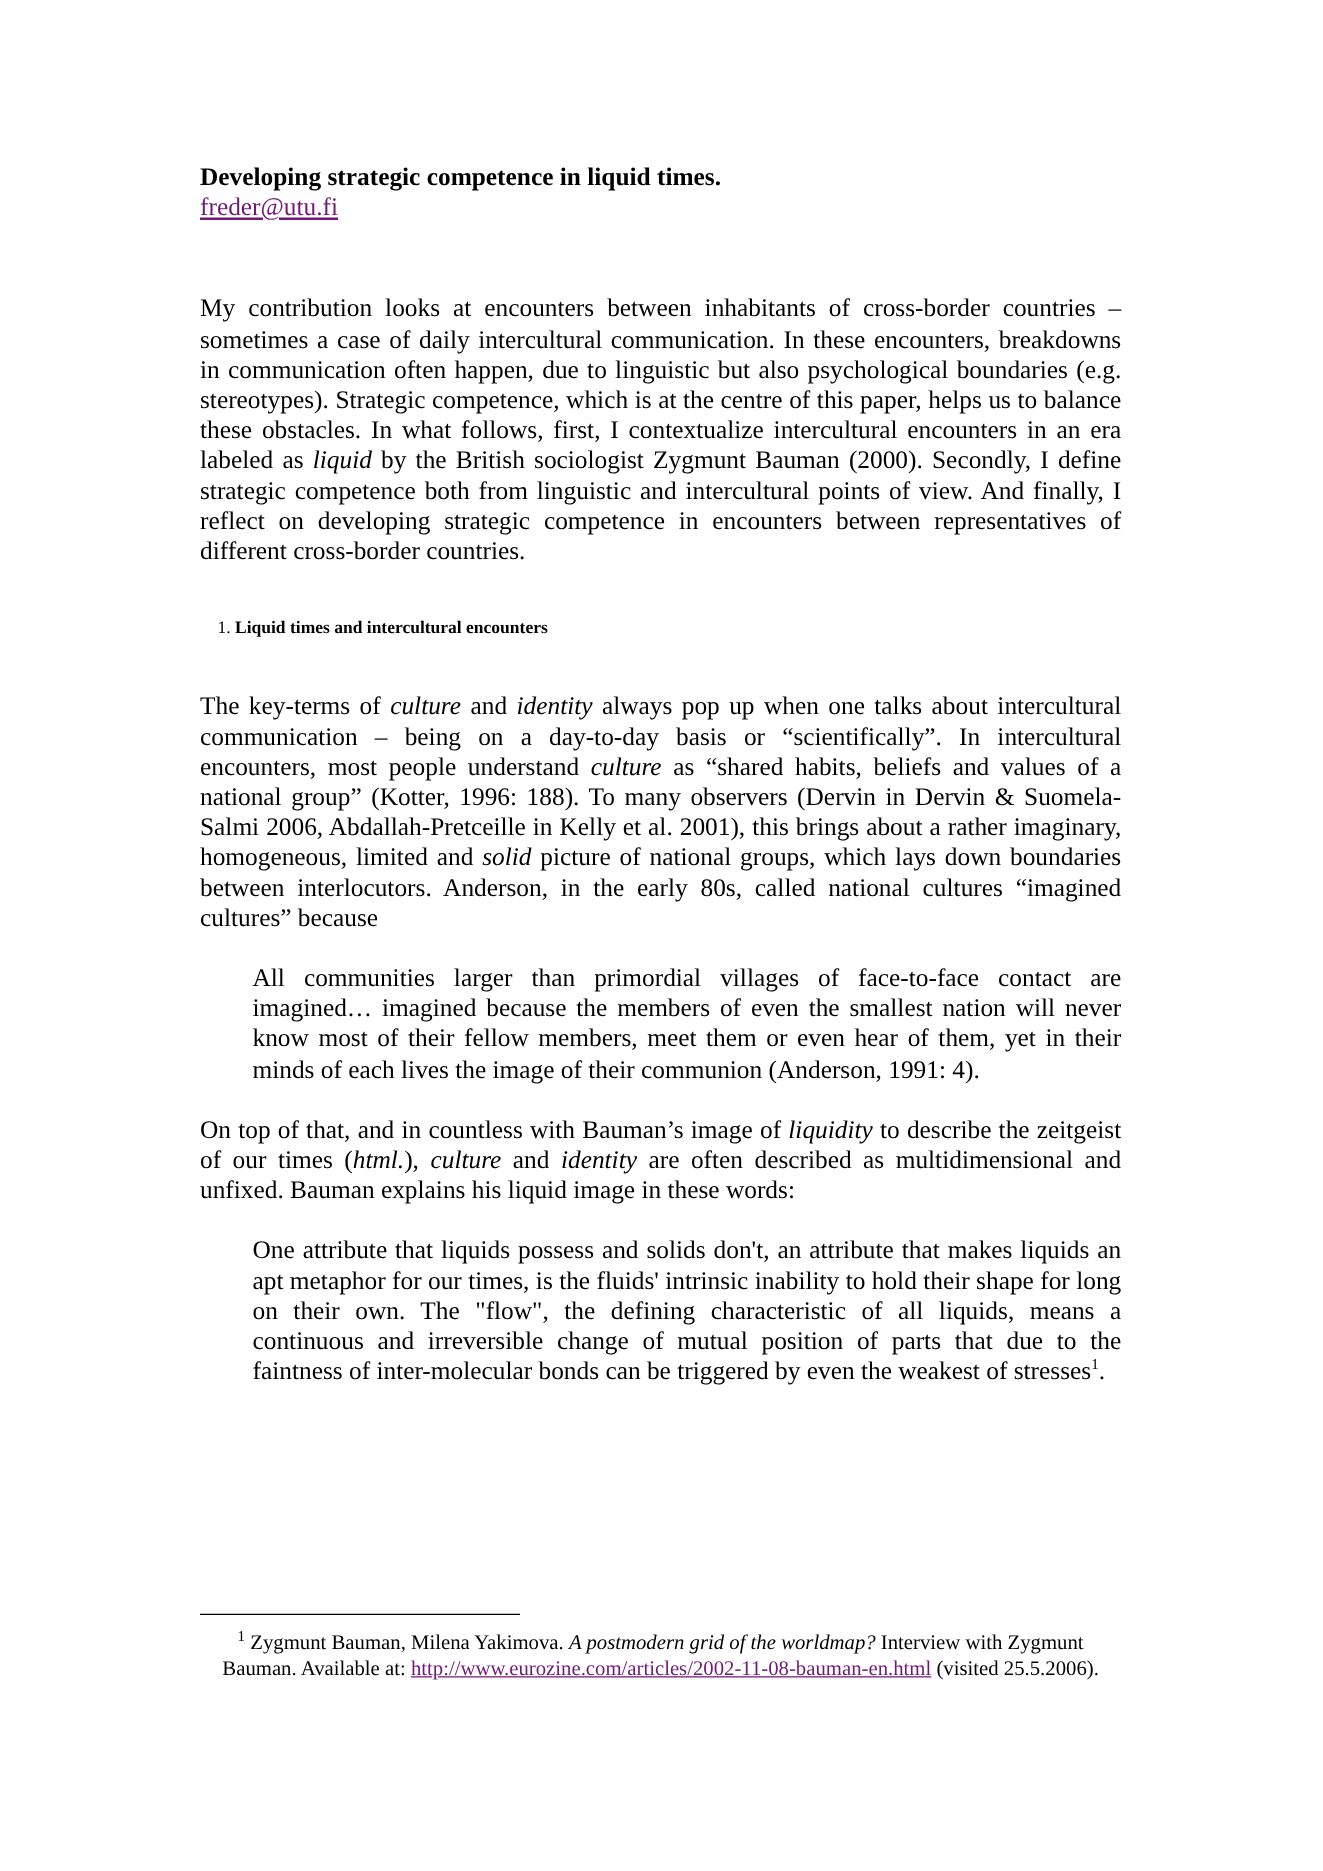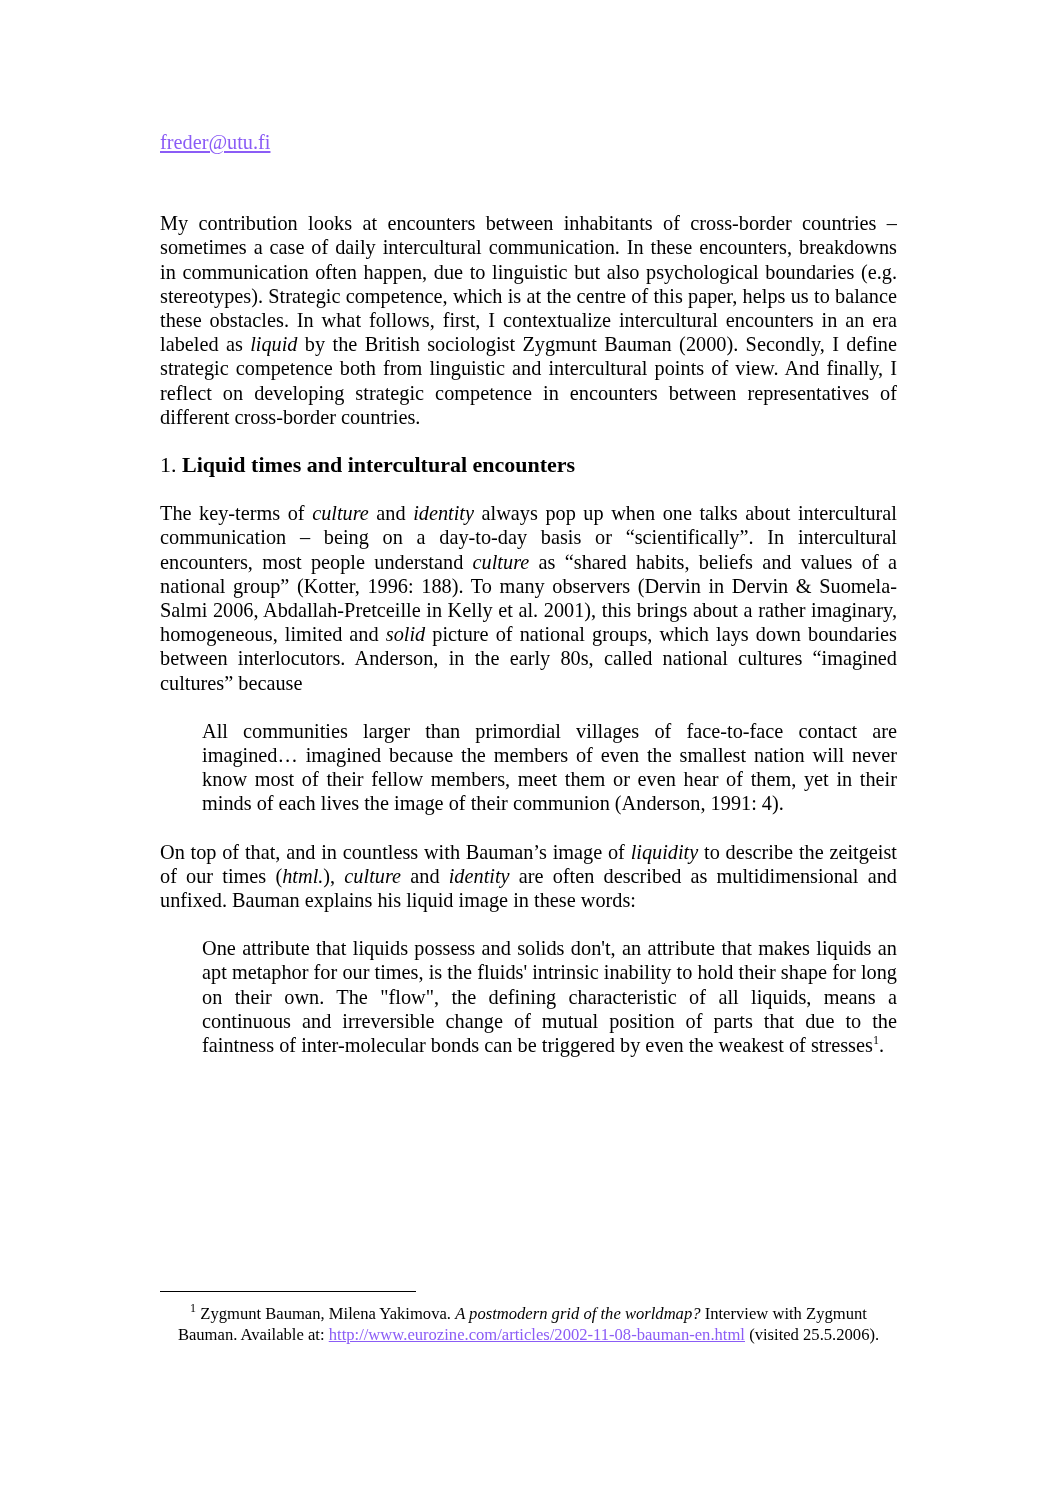--- a/index.html
+++ b/index.html
@@ -1,35 +1,36 @@
 <!DOCTYPE html>
 <html><head>
 <meta charset="utf-8">
 <style>
   html, body { margin: 0; padding: 0; background: #ffffff; }
   body { width: 1058px; height: 1497px; position: relative; overflow: hidden;
          font-family: "Liberation Serif", "DejaVu Serif", serif; color: #000; }
   .page { position: absolute; left: 160px; top: 130px; width: 737px; font-size: 20.3px; line-height: 24.2px; }
   .title { font-weight: bold; margin: 0; }
   .author { margin: 0; }
-  a.link { color: #8b5cf6; text-decoration: underline; }
+  a.link { color: #701a75; text-decoration: underline; }
   p.body { margin: 0; text-align: justify; }
   .gap-abstract { height: 57px; }
   .gap { height: 24px; }
-  h2.section { font-size: 22px; margin: 0; font-weight: normal; }
+  h2.section { font-size: 14px; margin: 14px; font-weight: normal; }
   h2.section b { font-weight: bold; }
   blockquote { margin: 0 0 0 42px; text-align: justify; }
   sup { font-size: 12px; line-height: 0; }
   .fn-rule { position: absolute; left: 160px; top: 1291px; width: 256px; height: 0; border-top: 1.5px solid #000; }
   .footnote { position: absolute; left: 160px; top: 1304px; width: 737px; font-size: 16.6px; line-height: 20.5px; text-align: center; }
 </style>
 </head>
 <body>
 
 <div class="page">
+  <p class="title">Developing strategic competence in liquid times.</p>
   <p class="author"><a class="link" href="#">freder@utu.fi</a></p>
 
   <div class="gap-abstract"></div>
 
   <p class="body"><span>My contribution looks at encounters between inhabitants of cross-border countries – sometimes a case of daily intercultural communication. In these encounters, breakdowns in communication often happen, due to linguistic but also psychological boundaries (e.g. stereotypes). Strategic competence, which is at the centre of this paper, helps us to balance these obstacles. In what follows, first, I contextualize intercultural encounters in an era labeled as </span><i>liquid</i><span> by the British sociologist Zygmunt Bauman (2000). Secondly, I define strategic competence both from linguistic and intercultural points of view. And finally, I reflect on developing strategic competence in encounters between representatives of different cross-border countries.</span></p>
 
   <div class="gap"></div>
 
   <h2 class="section"><span>1. </span><b>Liquid times and intercultural encounters</b></h2>
 

